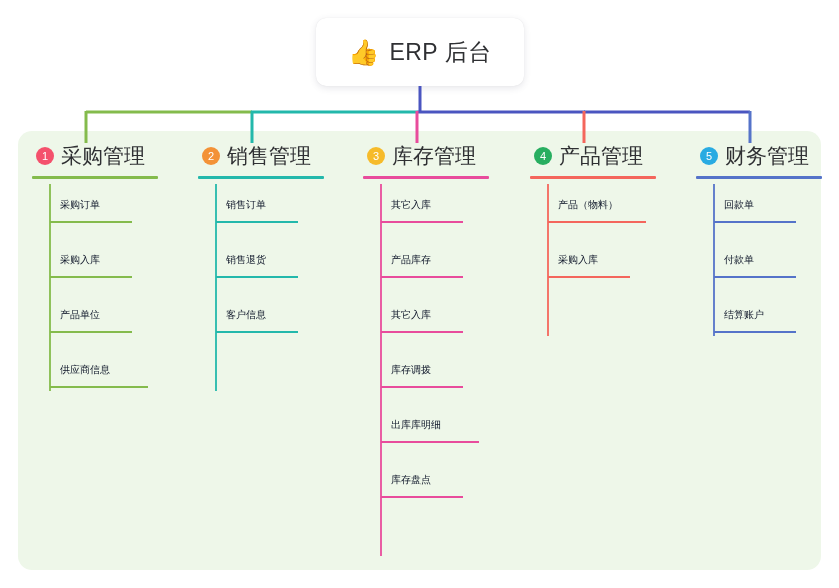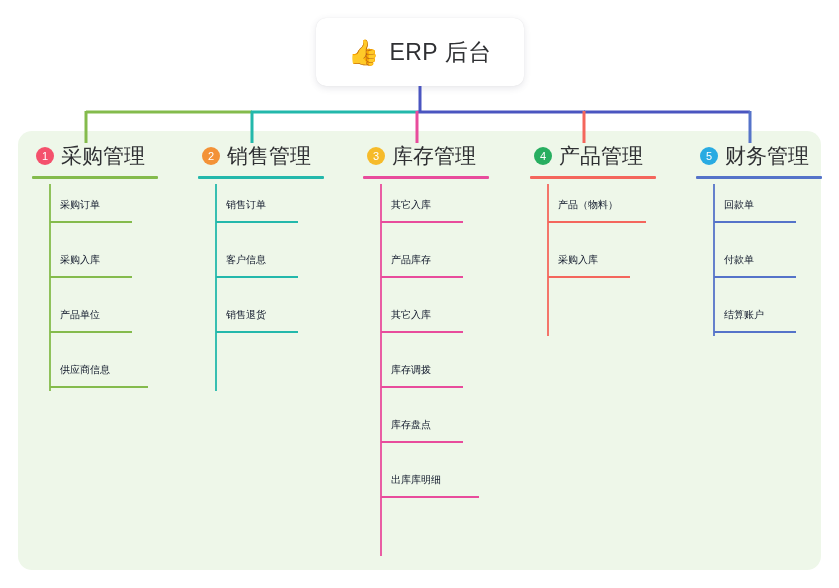--- a/index.html
+++ b/index.html
@@ -201,27 +201,27 @@
       <span class="badge" style="background: rgb(243, 146, 55);">2</span>
       <span class="col-title">销售管理</span>
     </div>
     <div class="col-rule" style="background: rgb(35, 184, 171);"></div>
     <div class="leaf-list">
       <div class="leaf">
         <span class="leaf-label">销售订单</span>
         <span class="leaf-rule" style="background: rgb(35, 184, 171);"></span>
       </div>
       <div class="leaf">
+        <span class="leaf-label">销售退货</span>
+        <span class="leaf-rule" style="background: rgb(35, 184, 171);"></span>
+      </div>
+      <div class="leaf">
         <span class="leaf-label">客户信息</span>
         <span class="leaf-rule" style="background: rgb(35, 184, 171);"></span>
       </div>
-      <div class="leaf">
-        <span class="leaf-label">销售退货</span>
-        <span class="leaf-rule" style="background: rgb(35, 184, 171);"></span>
-      </div>
     </div>
   </div>
 
   <div class="column" id="col-3" style="left:363px;">
     <div class="col-head">
       <span class="badge" style="background: rgb(246, 187, 42);">3</span>
       <span class="col-title">库存管理</span>
     </div>
     <div class="col-rule" style="background: rgb(232, 76, 156);"></div>
     <div class="leaf-list">
@@ -234,26 +234,26 @@
         <span class="leaf-rule" style="background: rgb(232, 76, 156);"></span>
       </div>
       <div class="leaf">
         <span class="leaf-label">其它入库</span>
         <span class="leaf-rule" style="background: rgb(232, 76, 156);"></span>
       </div>
       <div class="leaf">
         <span class="leaf-label">库存调拨</span>
         <span class="leaf-rule" style="background: rgb(232, 76, 156);"></span>
       </div>
-      <div class="leaf">
-        <span class="leaf-label">库存盘点</span>
-        <span class="leaf-rule" style="background: rgb(232, 76, 156);"></span>
-      </div>
       <div class="leaf wide">
         <span class="leaf-label">出库库明细</span>
+        <span class="leaf-rule" style="background: rgb(232, 76, 156);"></span>
+      </div>
+      <div class="leaf">
+        <span class="leaf-label">库存盘点</span>
         <span class="leaf-rule" style="background: rgb(232, 76, 156);"></span>
       </div>
     </div>
   </div>
 
   <div class="column" id="col-4" style="left:530px;">
     <div class="col-head">
       <span class="badge" style="background: rgb(39, 174, 96);">4</span>
       <span class="col-title">产品管理</span>
     </div>

